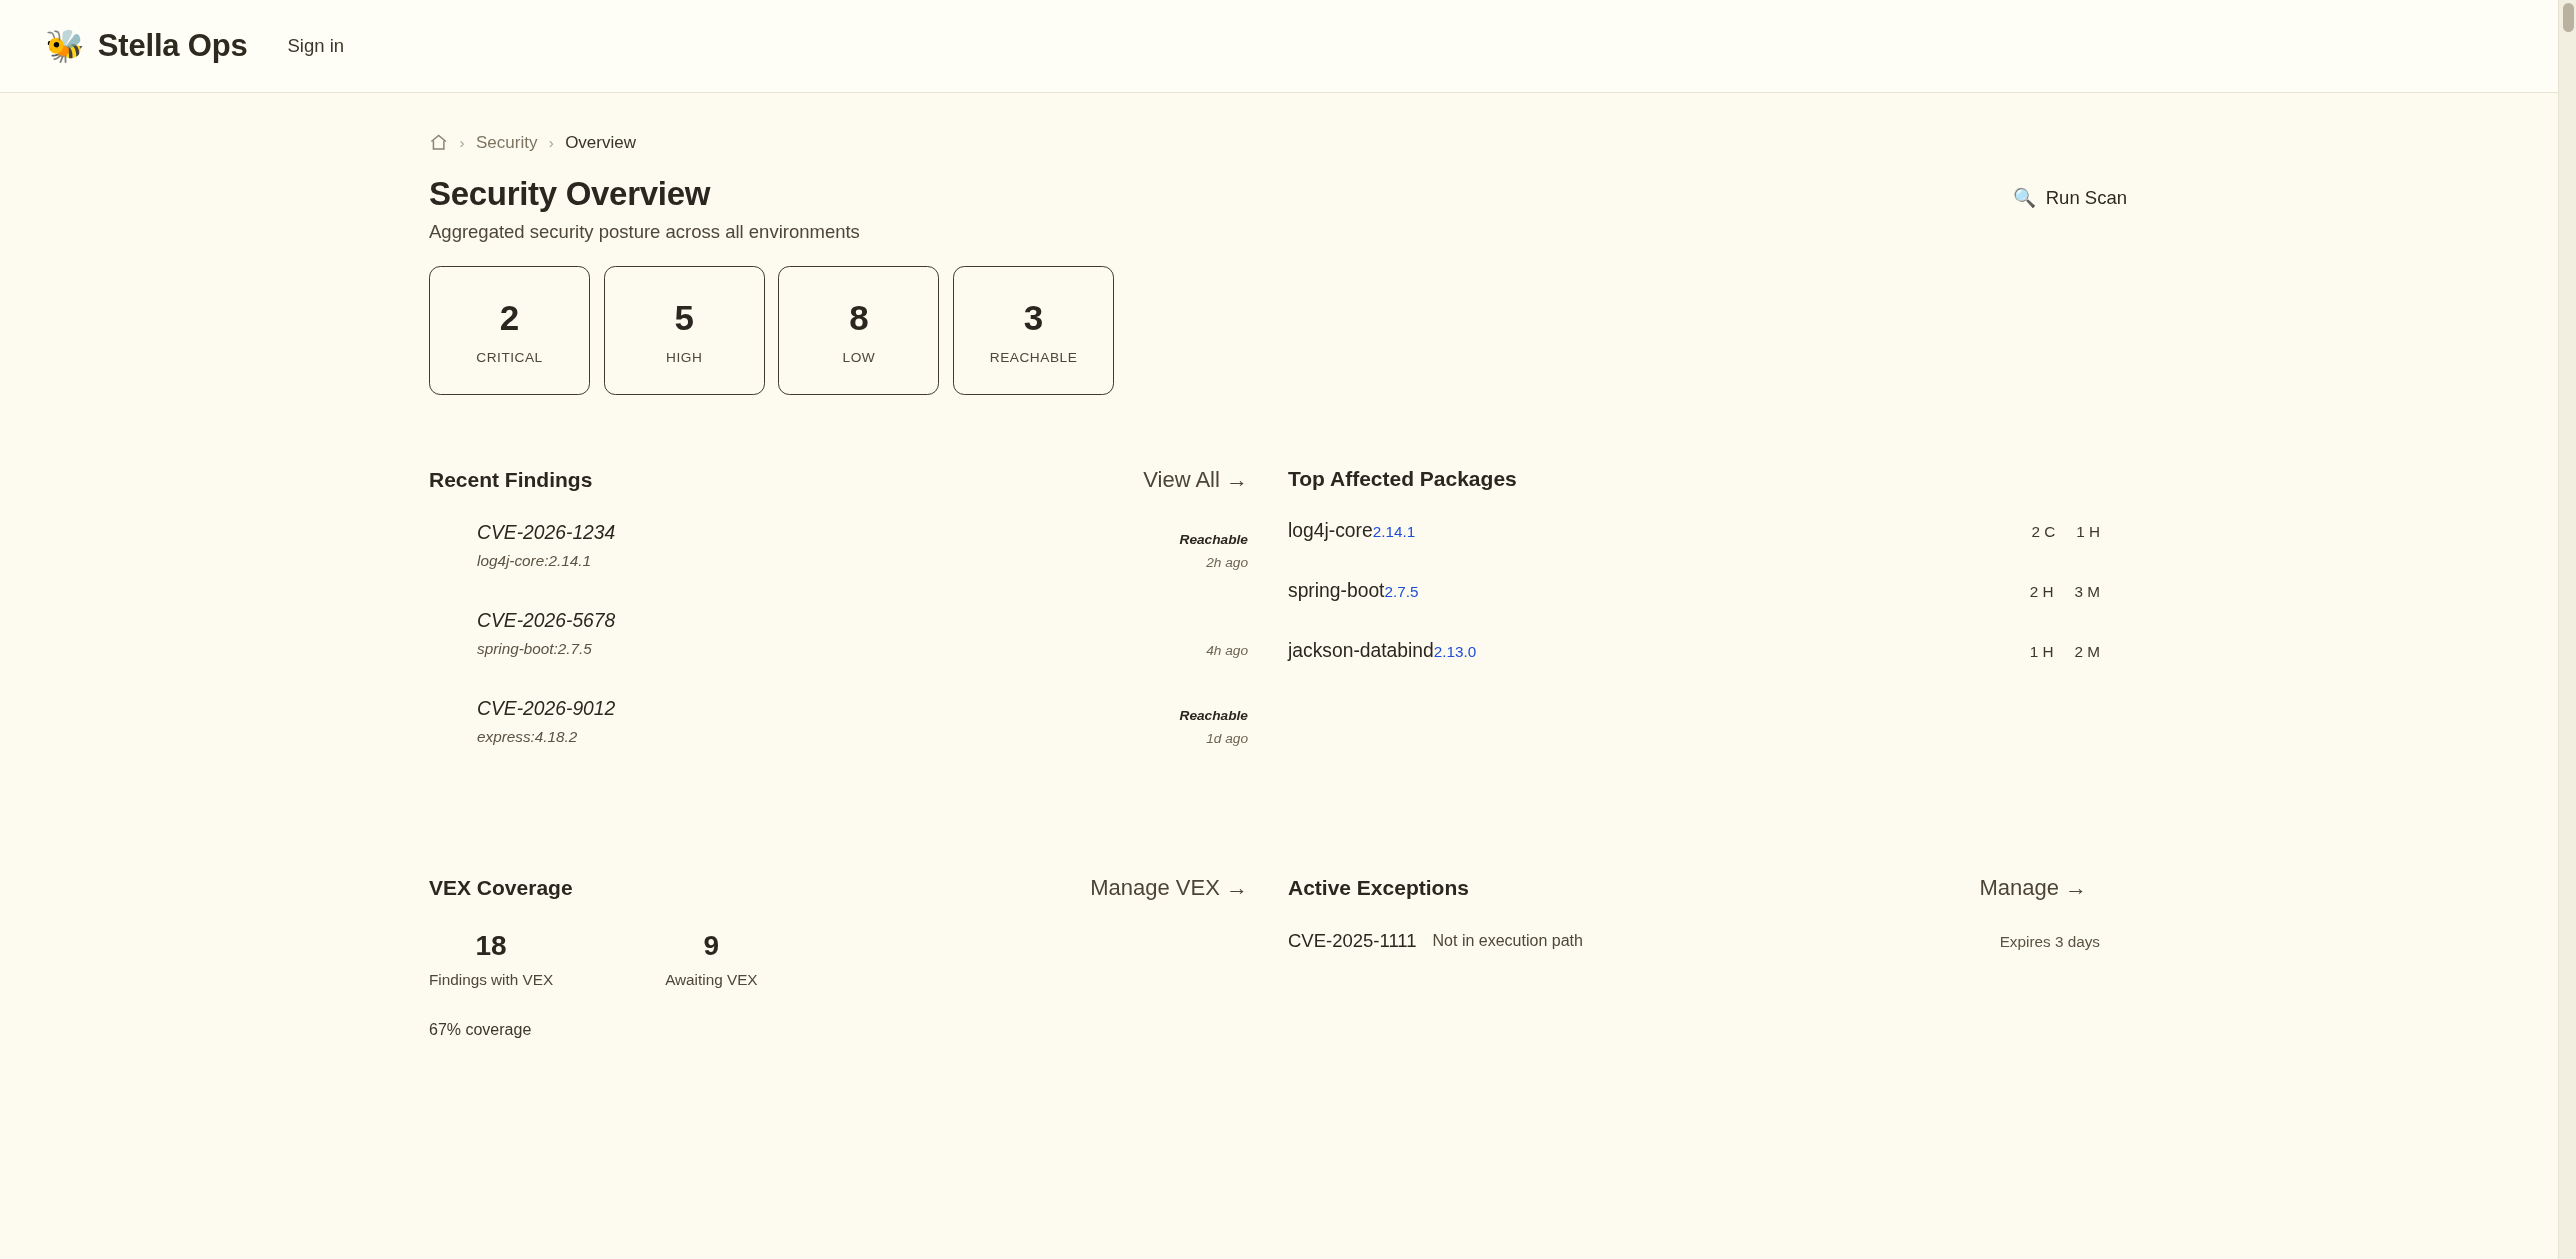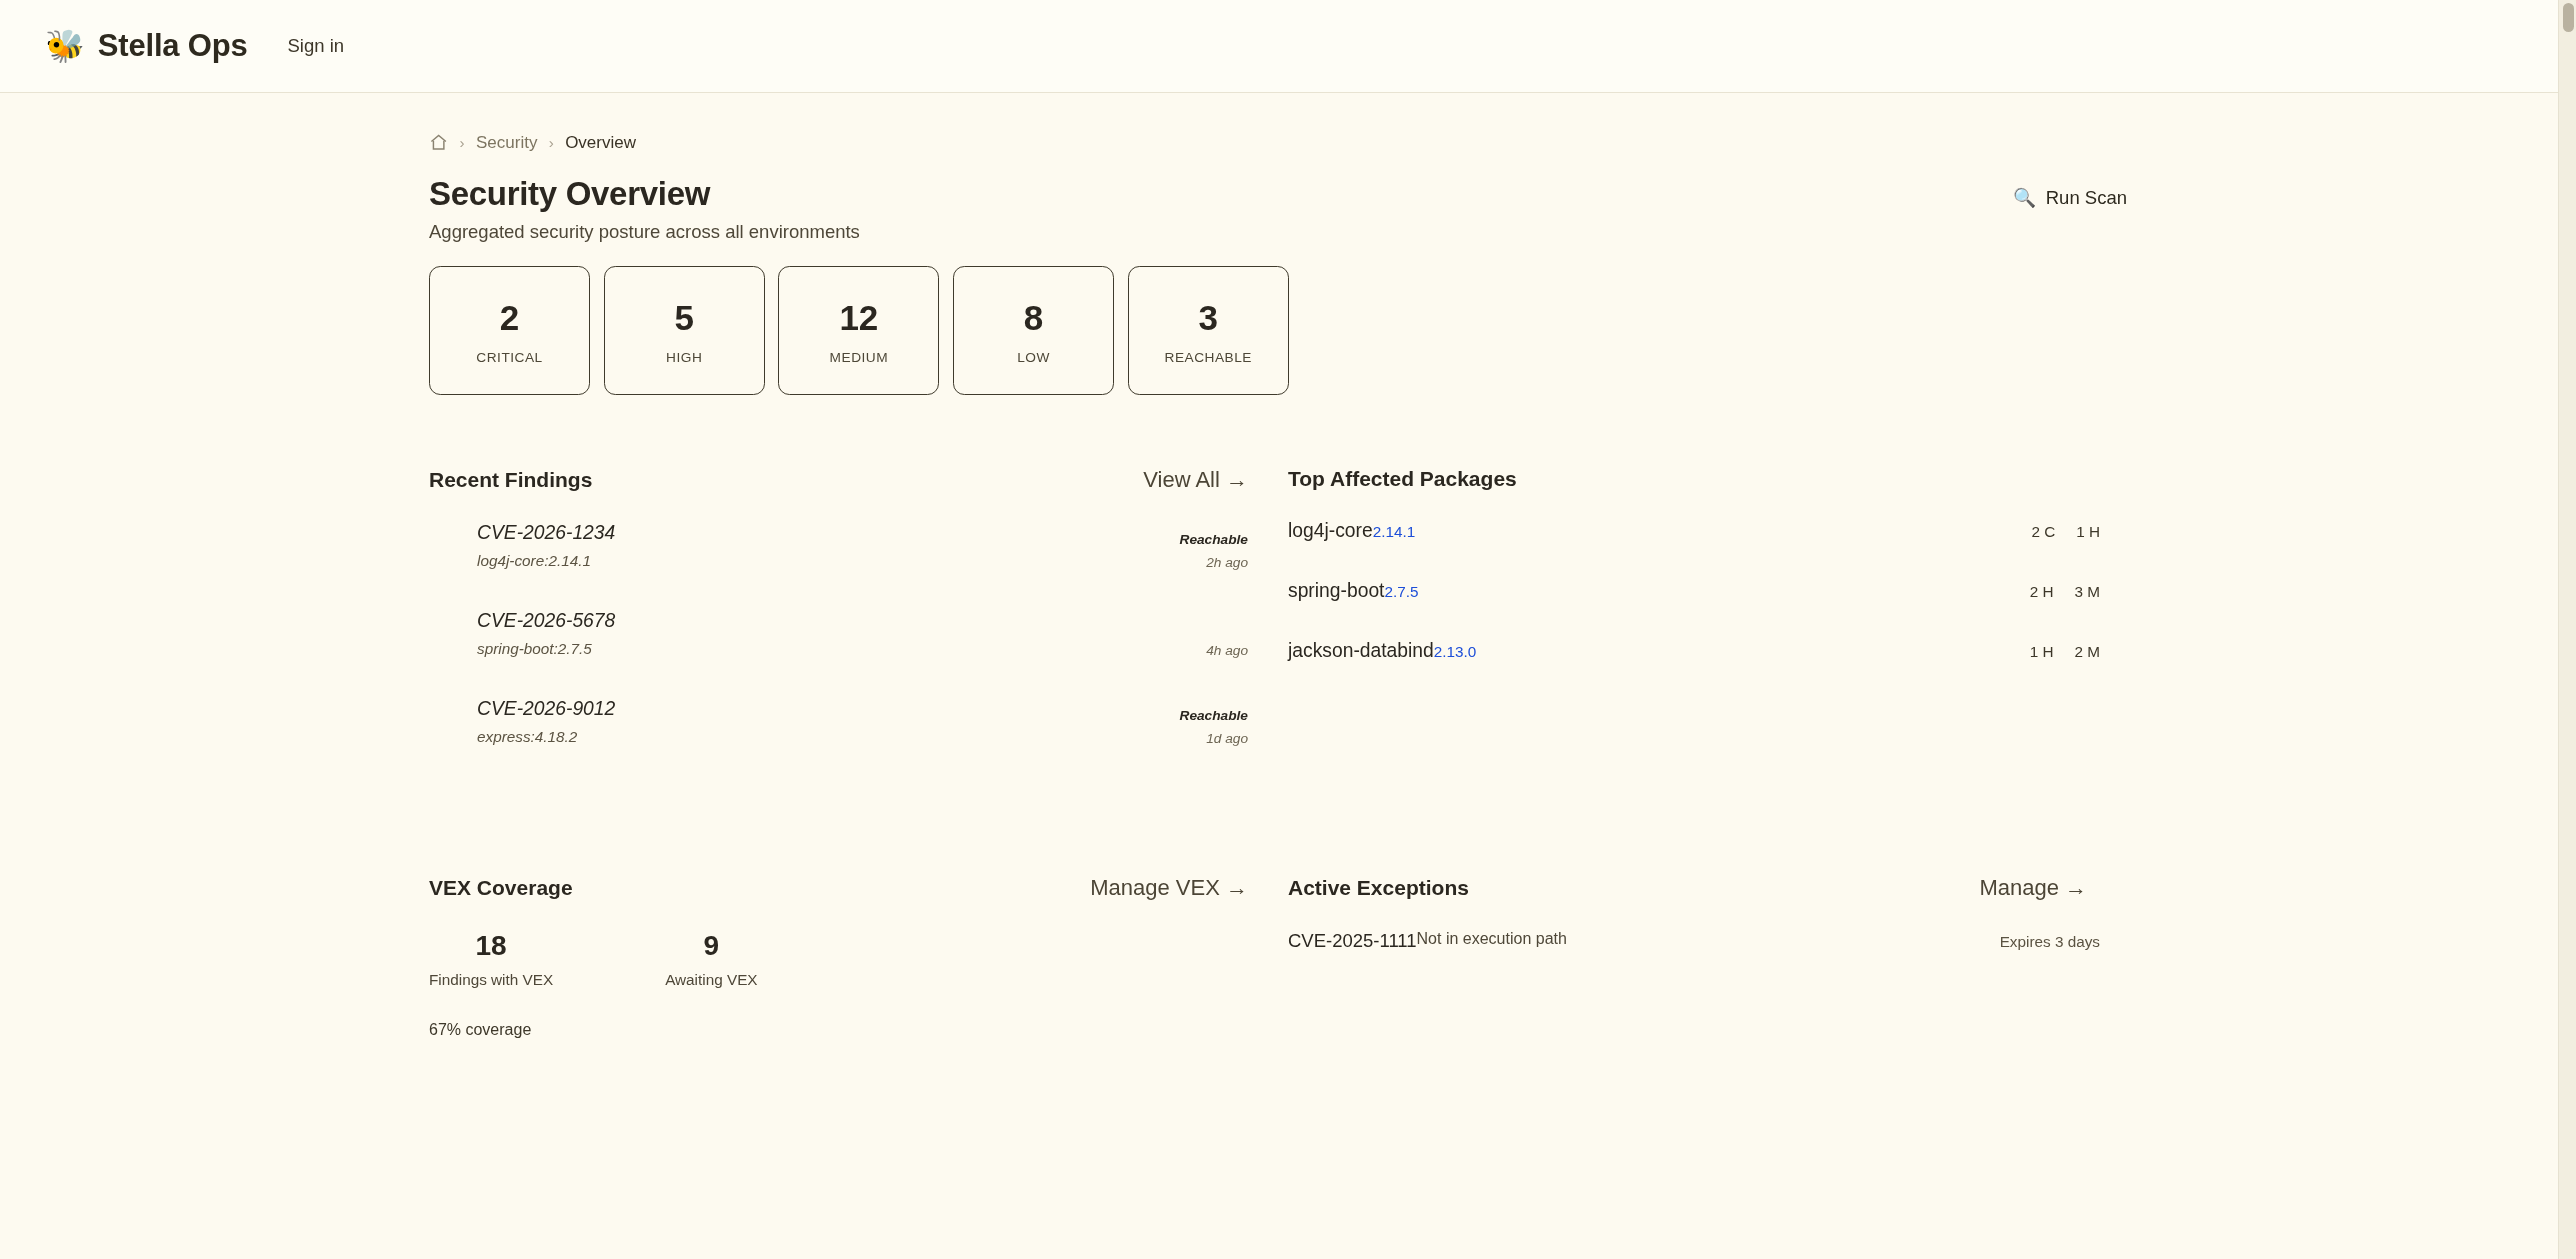--- a/index.html
+++ b/index.html
@@ -253,21 +253,22 @@
     margin-top: 20px;
   }
   .exc-row {
     display: flex;
     justify-content: space-between;
     align-items: baseline;
     padding-right: 27px;
   }
   .exc-left {
     display: flex;
-    align-items: flex-start;
+    align-items: center;
+    gap: 16px;
   }
   .exc-id { font-size: 18.5px; color: #2b2720; }
   .exc-note { font-size: 16px; color: #4e4738; }
   .exc-exp { font-size: 15.3px; color: #5b5342; }
 
   
   .scrollbar {
     position: absolute;
     right: 0; top: 0;
     width: 17.7px;
@@ -326,24 +327,20 @@
     <div class="stats">
       <div class="stat-card">
         <div class="stat-value">2</div>
         <div class="stat-label">CRITICAL</div>
       </div>
       <div class="stat-card">
         <div class="stat-value">5</div>
         <div class="stat-label">HIGH</div>
       </div>
       <div class="stat-card">
-        <div class="stat-value">12</div>
-        <div class="stat-label">MEDIUM</div>
-      </div>
-      <div class="stat-card">
         <div class="stat-value">8</div>
         <div class="stat-label">LOW</div>
       </div>
       <div class="stat-card">
         <div class="stat-value">3</div>
         <div class="stat-label">REACHABLE</div>
       </div>
     </div>
 
     <div class="panels">

